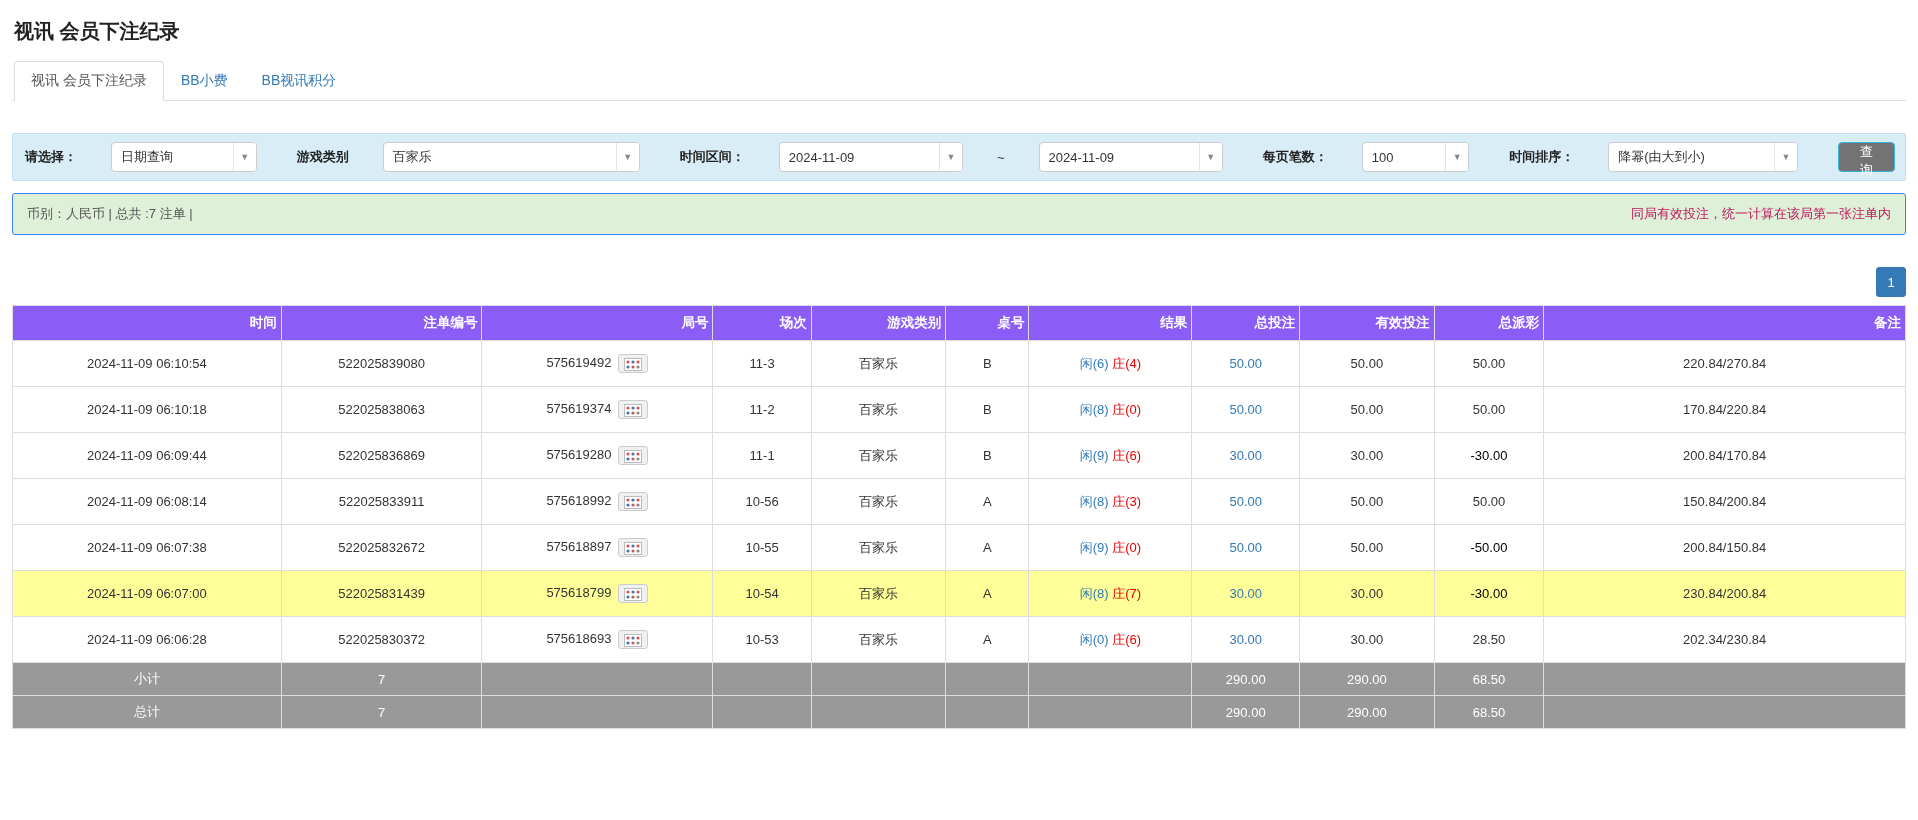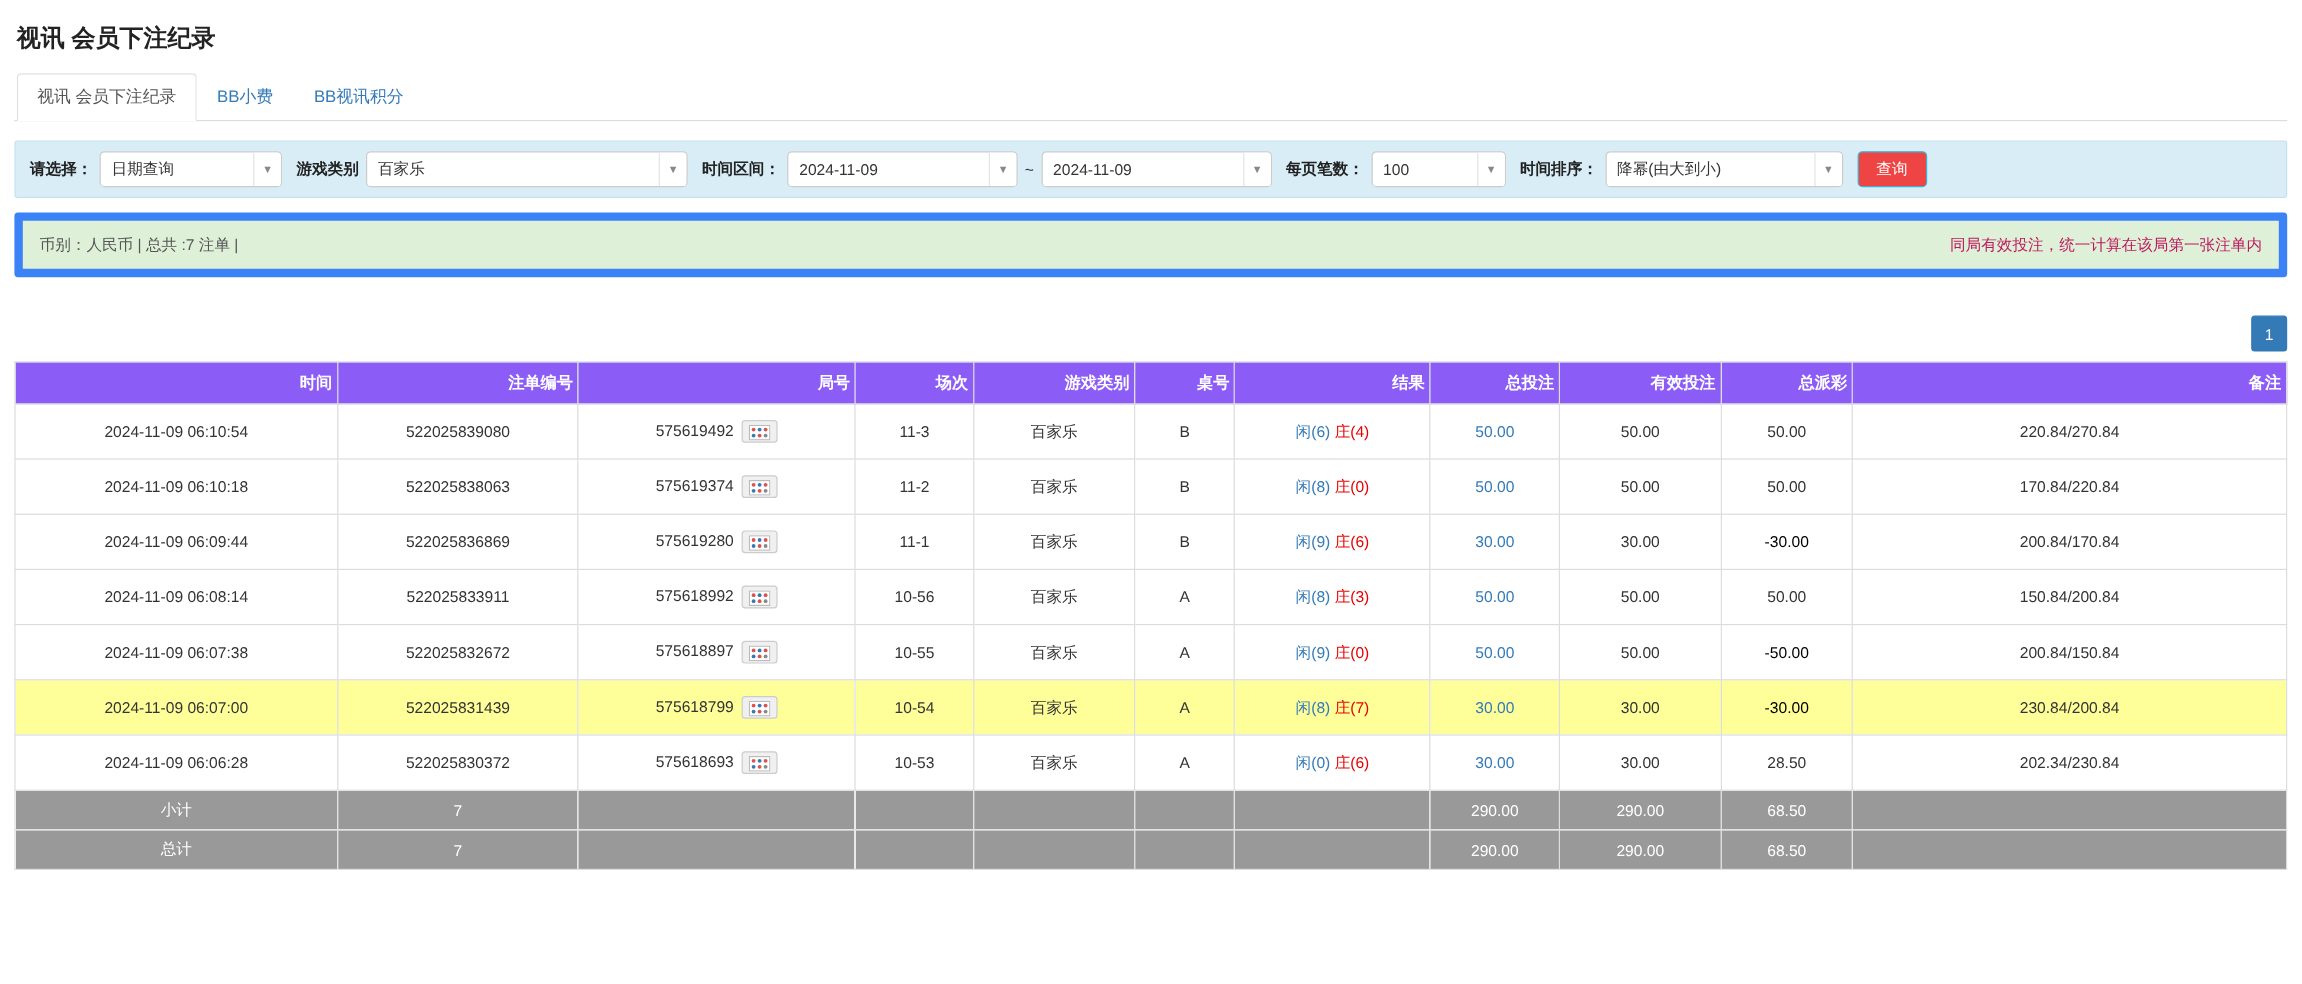--- a/index.html
+++ b/index.html
@@ -38,27 +38,28 @@
   }
   .tab.active {
     color: #555;
     background: #fff;
     border-color: #ddd #ddd #fff #ddd;
     cursor: default;
   }
 
   
   .filter-bar {
-    margin-top: 16px;
+    margin-top: 32px;
     background: #d9edf7;
     border: 1px solid #c5e1ef;
     border-radius: 2px;
     padding: 8px 10px;
     display: flex;
     align-items: center;
+    gap: 28px;
   }
   .flabel {
     font-weight: bold;
     font-size: 13px;
     color: #222;
     margin: 0 6px 0 12px;
     white-space: nowrap;
   }
   .flabel:first-child { margin-left: 2px; }
   .combo {
@@ -95,34 +96,34 @@
   .w-qtype { width: 152px; }
   .w-game  { width: 268px; }
   .w-date  { width: 192px; }
   .w-size  { width: 112px; }
   .w-sort  { width: 198px; }
   .tilde { margin: 0 6px; color: #333; }
   .search-btn {
     margin-left: 12px;
     height: 30px;
     padding: 0 15px;
-    background: #ef4444;
+    background: #737373;
     border: 1px solid #39b3d7;
     border-radius: 4px;
     color: #fff;
     font-size: 13px;
     font-family: inherit;
     cursor: pointer;
   }
 
   
   .summary-bar {
     margin-top: 12px;
     background: #dff0d8;
-    border: 7px solid #3b82f6;
+    border: 1px solid #3b82f6;
     border-radius: 3px;
     padding: 11px 14px;
     display: flex;
     justify-content: space-between;
     align-items: center;
     font-size: 13px;
   }
   .summary-left { color: #555; }
   .summary-right { color: #be185d; }
 

